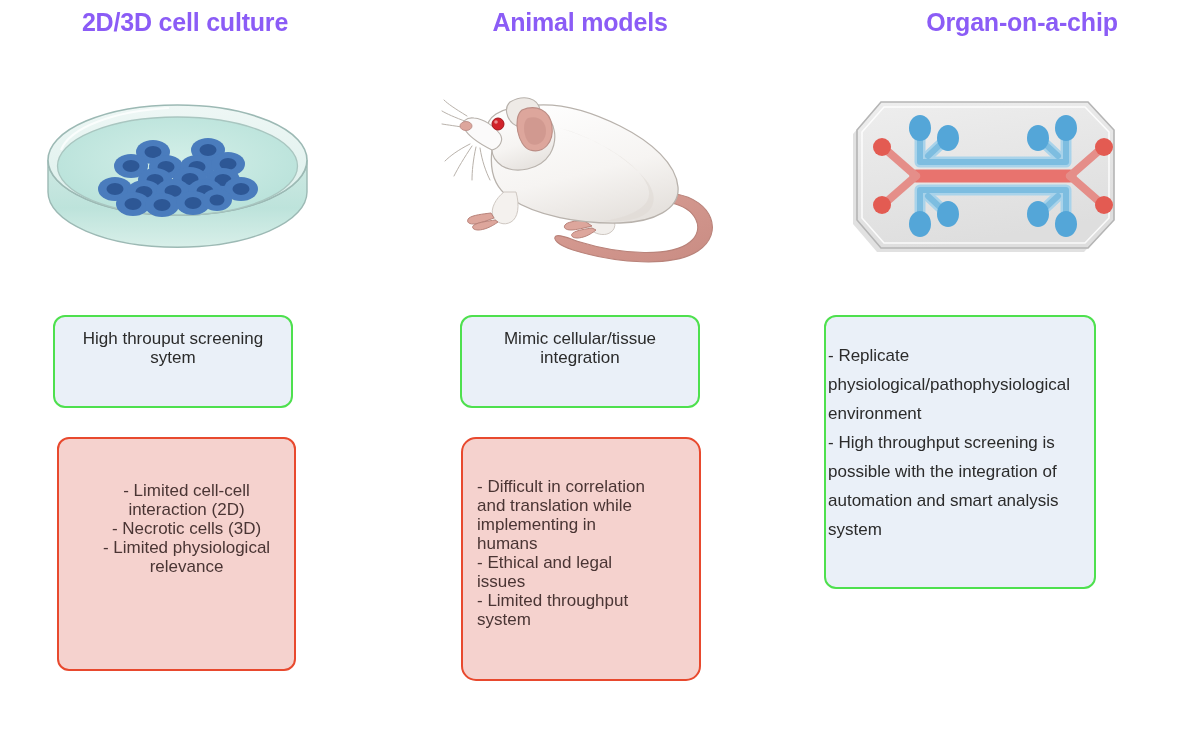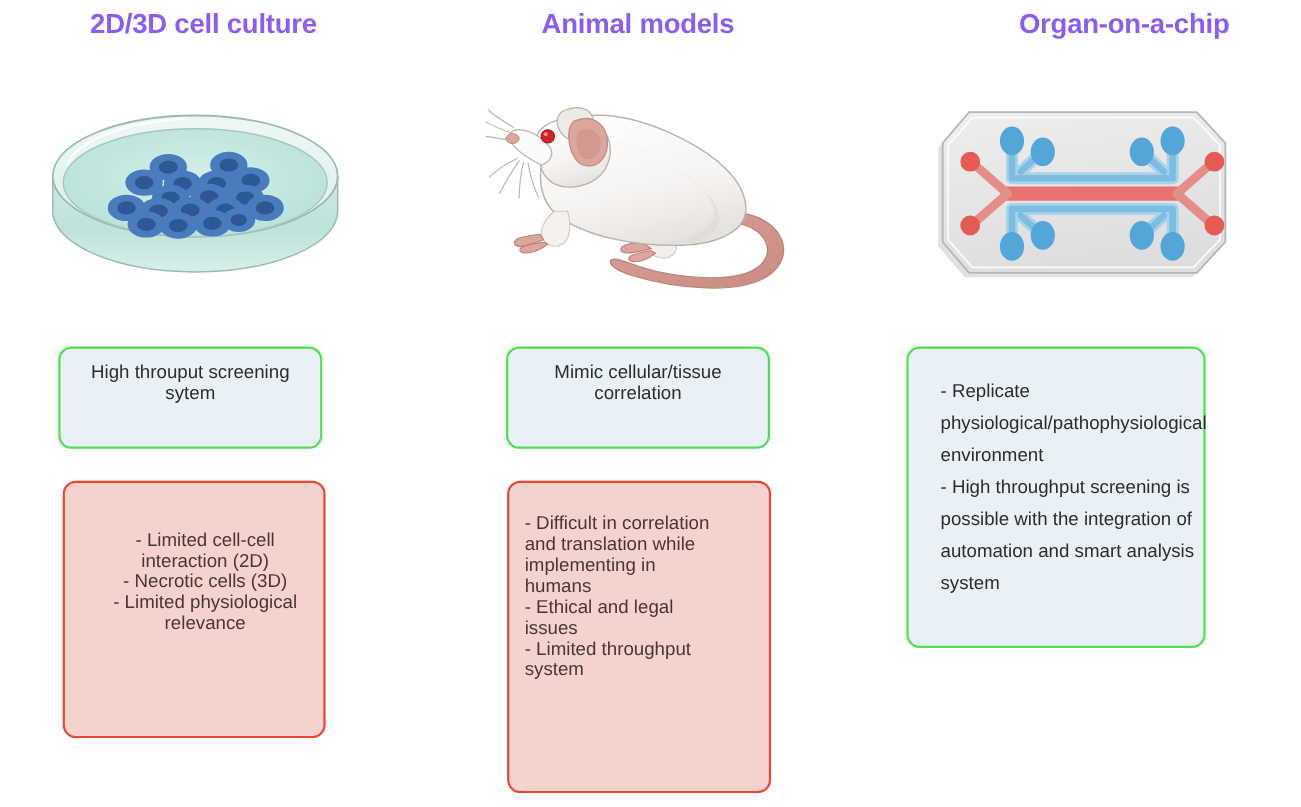--- a/index.html
+++ b/index.html
@@ -62,24 +62,24 @@
   }
   .box.center { text-align: center; }
   .box.left   { text-align: left; }
 
   #box-green-1 { left: 53px;  top: 315px; width: 240px; height: 93px;
                  padding: 12px 14px; }
   #box-red-1   { left: 57px;  top: 437px; width: 239px; height: 234px;
                  padding: 42px 0 0 20px; text-align: center; }
   #box-green-2 { left: 460px; top: 315px; width: 240px; height: 93px;
                  padding: 12px 14px; }
-  #box-red-2   { left: 461px; top: 437px; width: 240px; height: 284px;
-                 padding: 27px 0 0 14px; }
+  #box-red-2   { left: 461px; top: 437px; width: 240px; height: 244px;
+                 padding: 38px 0 0 14px; border-radius: 15px; }
   #box-green-3 { left: 824px; top: 315px; width: 272px; height: 274px;
-                 padding: 24px 0 0 29px; line-height: 29px; }
+                 padding: 24px 0 0 2px; line-height: 29px; }
 </style>
 </head>
 <body>
 
 <div class="col-title" id="title-1">2D/3D cell culture</div>
 <div class="col-title" id="title-2">Animal models</div>
 <div class="col-title" id="title-3">Organ-on-a-chip</div>
 
 <div class="figure" id="fig-petri">
   <svg viewBox="0 0 265 175" width="265" height="175">
@@ -292,21 +292,21 @@
 <div class="box box-green center" id="box-green-1">High throuput screening
 sytem</div>
 
 <div class="box box-red left" id="box-red-1">- Limited cell-cell
    interaction (2D)
 - Necrotic cells (3D)
 - Limited physiological
    relevance</div>
 
 <div class="box box-green center" id="box-green-2">Mimic cellular/tissue
-correlation</div>
+integration</div>
 
 <div class="box box-red left" id="box-red-2">- Difficult in correlation
    and translation while
    implementing in
    humans
 - Ethical and legal
    issues
 - Limited throughput
    system</div>
 

